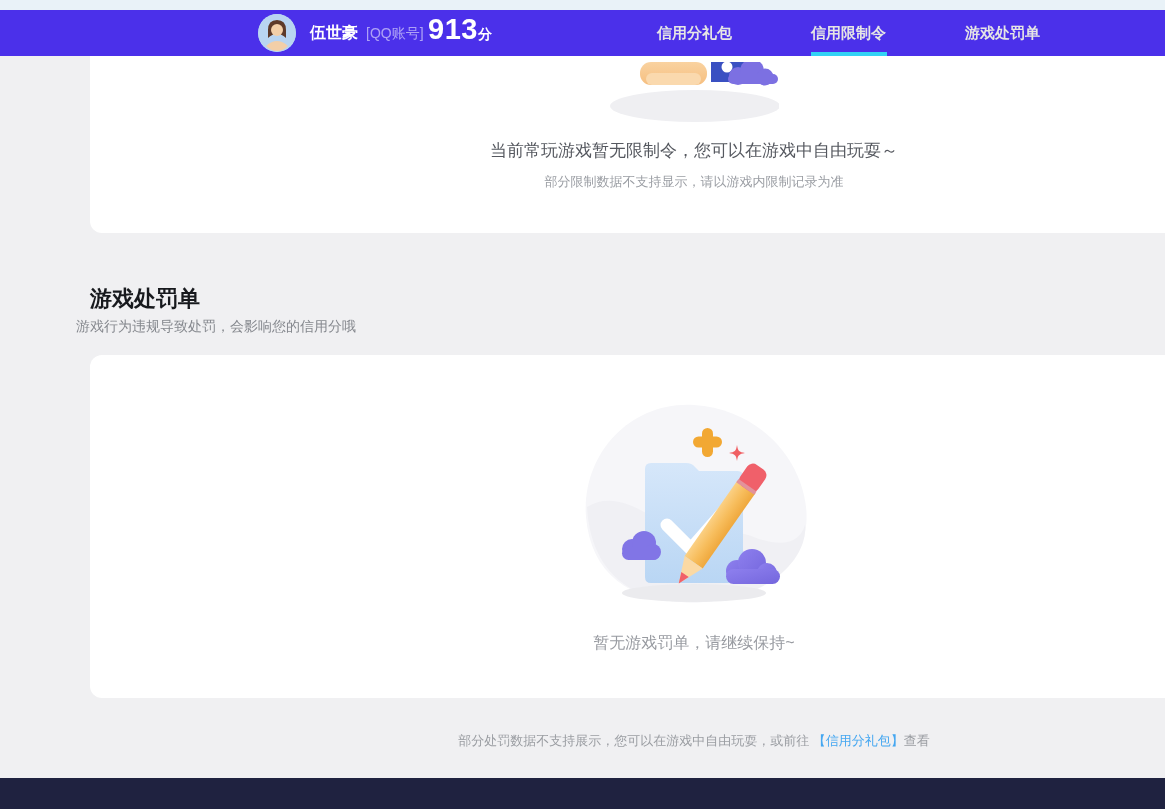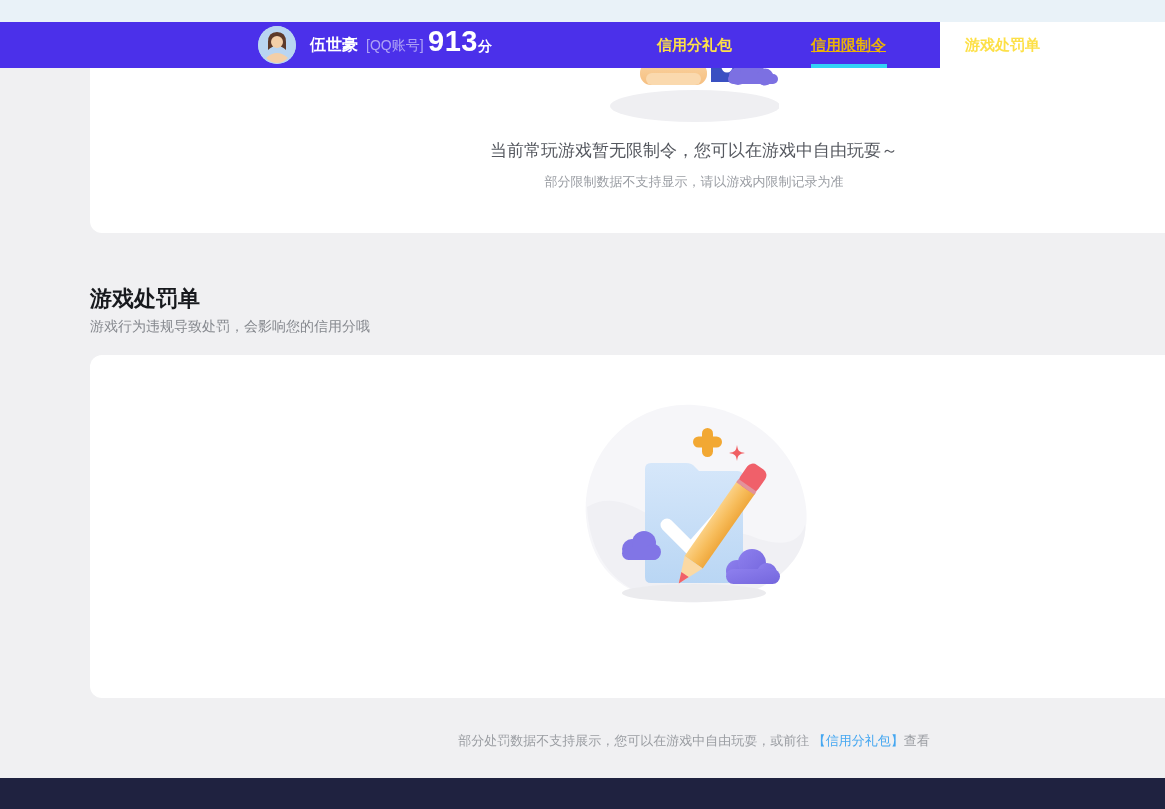--- a/index.html
+++ b/index.html
@@ -9,21 +9,21 @@
     background:#f0f0f2;
     position:relative;
   }
   
   .top-strip {
     position:absolute; left:0; top:0; width:1165px; height:22px;
     background:#e9f2f8;
   }
   
   .navbar {
-    position:absolute; left:0; top:22px; width:940px; height:46px;
+    position:absolute; left:0; top:10px; width:1165px; height:46px;
     background:#4b30ea; z-index:20;
   }
   .avatar {
     position:absolute; left:258px; top:4px; width:38px; height:38px;
     border-radius:50%; overflow:hidden; background:#b9d5f1; cursor:pointer;
   }
   .profile-name {
     position:absolute; left:310px; top:13px;
     color:#ffffff; font-size:16px; font-weight:bold; white-space:nowrap;
   }
@@ -35,24 +35,24 @@
     position:absolute; left:428px; top:3px; color:#fff; white-space:nowrap;
   }
   .score-num { font-size:29px; font-weight:bold; letter-spacing:0.5px; }
   .score-unit { font-size:14px; font-weight:bold; }
   .nav-tabs {
     position:absolute; left:657px; top:0; height:46px;
     display:flex; gap:79px; align-items:center;
   }
   .tab {
     position:relative; height:46px; line-height:46px;
-    color:#fde047; font-size:15px; font-weight:600;
+    color:#e5e5e5; font-size:15px; font-weight:600;
     cursor:pointer; white-space:nowrap;
   }
-  .tab.active { color:#eab308;text-decoration:underline; }
+  .tab.active { color:#e5e5e5; }
   .tab.active::after {
     content:""; position:absolute; left:50%; transform:translateX(-50%);
     bottom:0; width:76px; height:4px; background:#32d3f5;
   }
   
   .card { position:absolute; left:90px; width:1208px; background:#ffffff; }
   .card-restriction {
     top:22px; height:211px;
     border-bottom-left-radius:12px; border-bottom-right-radius:12px;
     z-index:5;
@@ -69,21 +69,21 @@
   .restriction-note {
     left:604px; top:151px;
     font-size:13px; color:#9b9ea4; white-space:nowrap;
   }
   
   .section-title {
     position:absolute; left:90px; top:284px;
     font-size:22px; font-weight:bold; color:#17191d;
   }
   .section-sub {
-    position:absolute; left:90px; top:318px;
+    position:absolute; left:76px; top:318px;
     font-size:14px; color:#85888e;text-align:right;
   }
   
   .penalty-illu { left:604px; top:42px; }
   .penalty-empty {
     left:604px; top:278px;
     font-size:16px; color:#989ba1; white-space:nowrap;
   }
   
   .footer-note {
@@ -202,19 +202,20 @@
       <rect x="152" y="172" width="54" height="15" rx="7.5"></rect>
     </g>
 
     <g fill="#f2a833">
       <rect x="119" y="39.5" width="29" height="11" rx="5.5"></rect>
       <rect x="128" y="31" width="11" height="29" rx="5.5"></rect>
     </g>
     <path d="M 163,48 C 164,54 165,55 171,56 C 165,57 164,58 163,64
              C 162,58 161,57 155,56 C 161,55 162,54 163,48 Z" fill="#f05f63"></path>
   </svg>
+  <div class="center-abs penalty-empty">暂无游戏罚单，请继续保持~</div>
 </div>
 
 <div class="footer-note">
   <span>部分处罚数据不支持展示，您可以在游戏中自由玩耍，或前往 </span><a class="footer-link">【信用分礼包】</a><span>查看</span>
 </div>
 
 <div class="bottom-bar"></div>
 
 </body></html>

